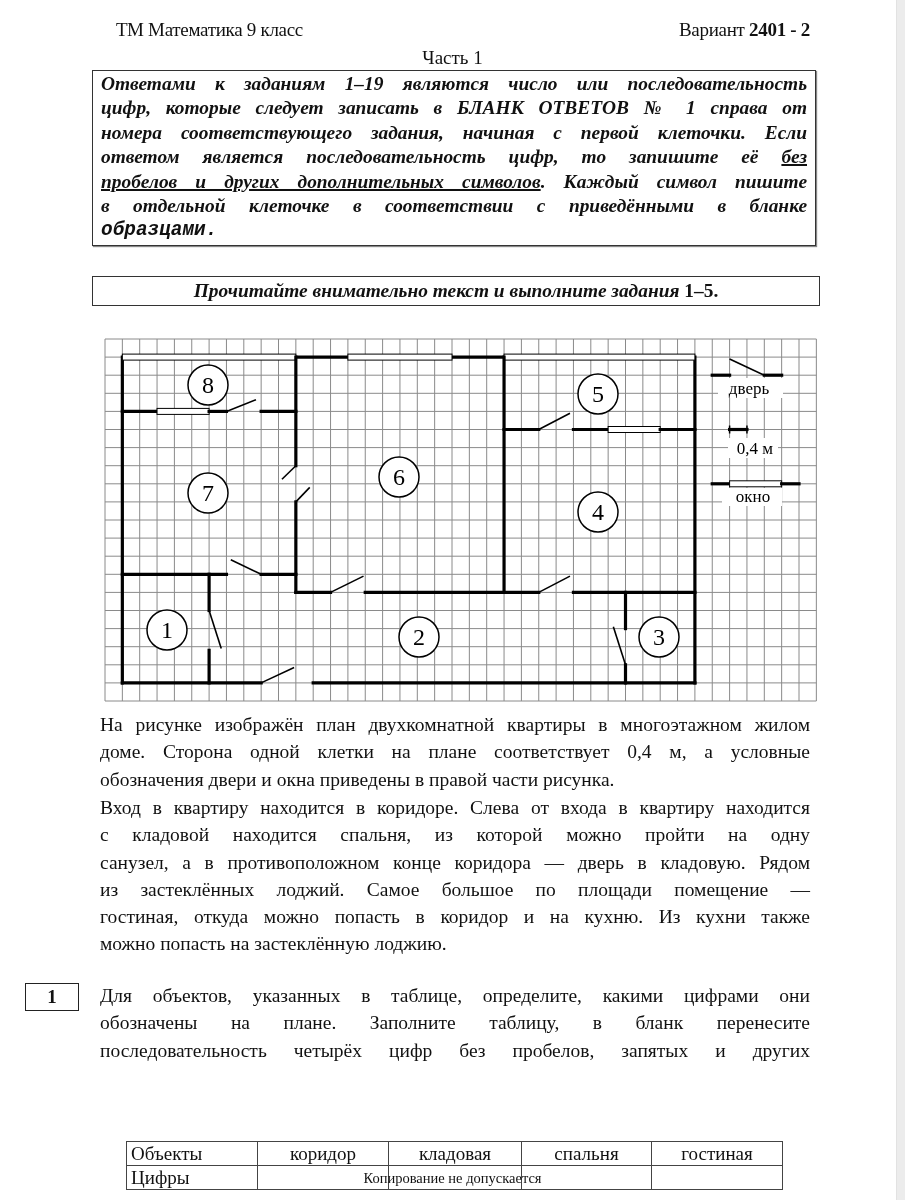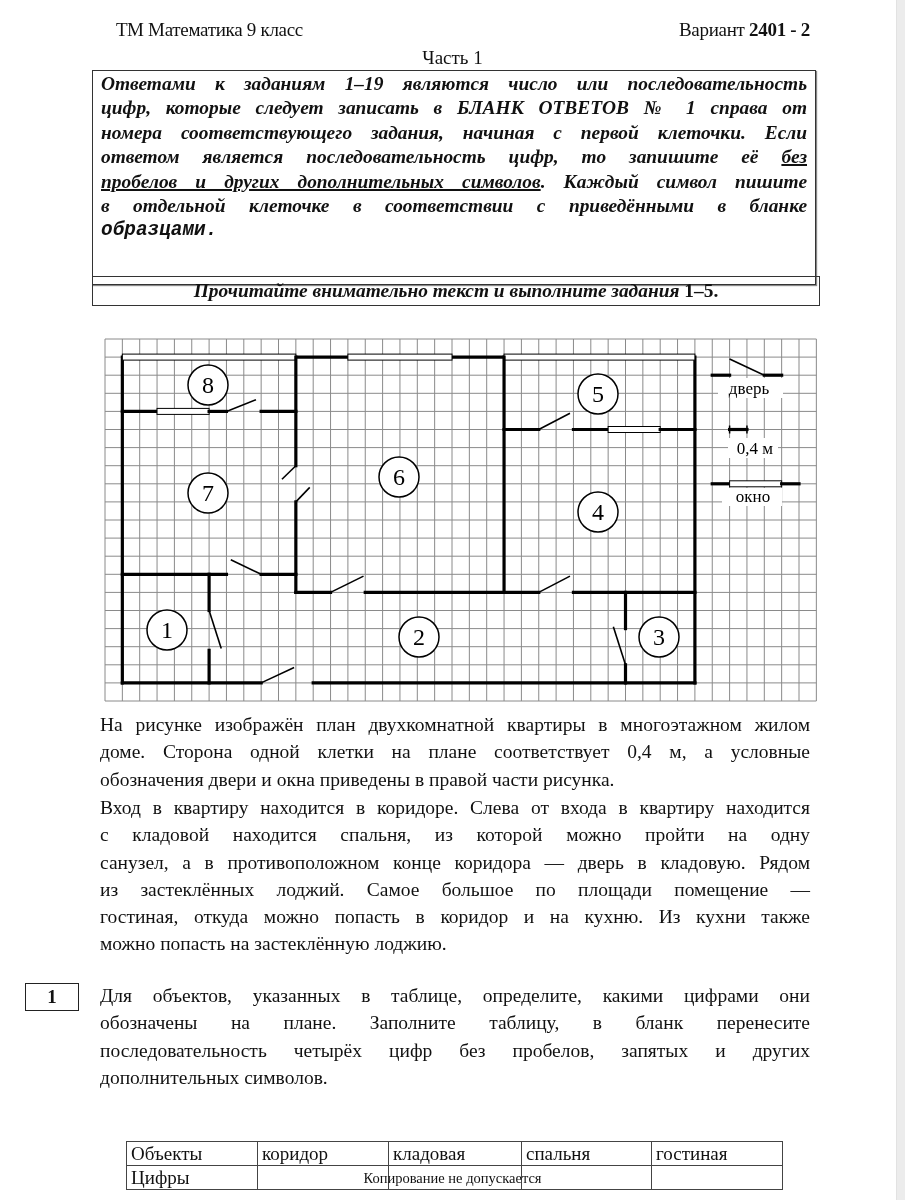--- a/index.html
+++ b/index.html
@@ -3,38 +3,38 @@
 <meta charset="utf-8">
 <style>
   html, body { margin:0; padding:0; }
   body { width:905px; height:1200px; background:#ffffff; position:relative; overflow:hidden;
          font-family:"Liberation Serif", serif; color:#111; }
   .edge { position:absolute; right:0; top:0; width:8px; height:1200px; background:#ececec; border-left:1px solid #e2e2e2; }
   .hdr-left { position:absolute; left:116px; top:19px; font-size:19px; letter-spacing:-0.3px; }
   .hdr-right { position:absolute; right:95px; top:19px; font-size:19px; letter-spacing:-0.3px; }
   .hdr-right b { font-weight:bold; }
   .part-title { position:absolute; left:0; width:905px; top:47px; text-align:center; font-weight:normal; font-size:19px; }
-  .instr { position:absolute; left:92px; top:70px; width:724px; height:215px; border:1.5px solid #333;
+  .instr { position:absolute; left:92px; top:70px; width:724px; height:176px; border:1.5px solid #333;
            box-shadow:1px 1px 1px #888; box-sizing:border-box; padding:1px 8px 0 8px;
            font-style:italic; font-weight:bold; font-size:19.4px; line-height:24.4px; text-align:justify; }
   .instr .line { display:block; text-align:justify; text-align-last:justify; white-space:nowrap; }
   .instr .line.last { text-align-last:left;font-family:Liberation Mono, monospace; }
   .instr u { text-decoration:underline; text-decoration-thickness:1.5px; }
   .readbox { position:absolute; left:92px; top:276px; width:728px; height:30px; border:1px solid #333; box-sizing:border-box;
              text-align:center; font-style:italic; font-weight:bold; font-size:19.4px; line-height:28px; }
   .readbox .num { font-style:normal; }
   svg.plan { position:absolute; left:0; top:0; }
   .para { position:absolute; left:100px; width:710px; font-size:19.5px; line-height:27.3px; }
   .para .ln { display:block; white-space:nowrap; text-align:justify; text-align-last:justify; }
   .para .ln.last { text-align-last:left; }
   .task-num { position:absolute; left:25px; top:983px; width:54px; height:28px; border:1.5px solid #222; box-sizing:border-box;
               text-align:center; font-weight:bold; font-size:19px; line-height:25px; }
   table.ans { position:absolute; left:126px; top:1105px; border-collapse:collapse; font-size:19px;margin-top:36px; }
   table.ans td { border:1px solid #444; height:23px; padding:0 4px; line-height:22px; }
-  table.ans td.c { text-align:left; }
+  table.ans td.c { text-align:center; }
   .footer { position:absolute; left:0; width:905px; top:1170px; text-align:center; font-size:14.5px; }
 </style>
 </head>
 <body>
 
 <div class="edge"></div>
 
 <div class="hdr-left">ТМ Математика 9 класс</div>
 <div class="hdr-right"><span>Вариант</span> <b>2401</b><b> - 2</b></div>
 
@@ -225,21 +225,20 @@
   <span class="ln">из застеклённых лоджий. Самое большое по площади помещение —</span>
   <span class="ln">гостиная, откуда можно попасть в коридор и на кухню. Из кухни также</span>
   <span class="ln last">можно попасть на застеклённую лоджию.</span>
 </div>
 
 <div class="task-num">1</div>
 <div class="para" style="top:982px;">
   <span class="ln">Для объектов, указанных в таблице, определите, какими цифрами они</span>
   <span class="ln">обозначены на плане. Заполните таблицу, в бланк перенесите</span>
   <span class="ln">последовательность четырёх цифр без пробелов, запятых и других</span>
-  <span class="ln last">дополнительных символов.</span>
 </div>
 
 <table class="ans">
   <tbody>
       <tr>
     <td style="width:122px;">Объекты</td>
     <td class="c" style="width:122px;">коридор</td>
     <td class="c" style="width:124px;">кладовая</td>
     <td class="c" style="width:121px;">спальня</td>
     <td class="c" style="width:122px;">гостиная</td>

